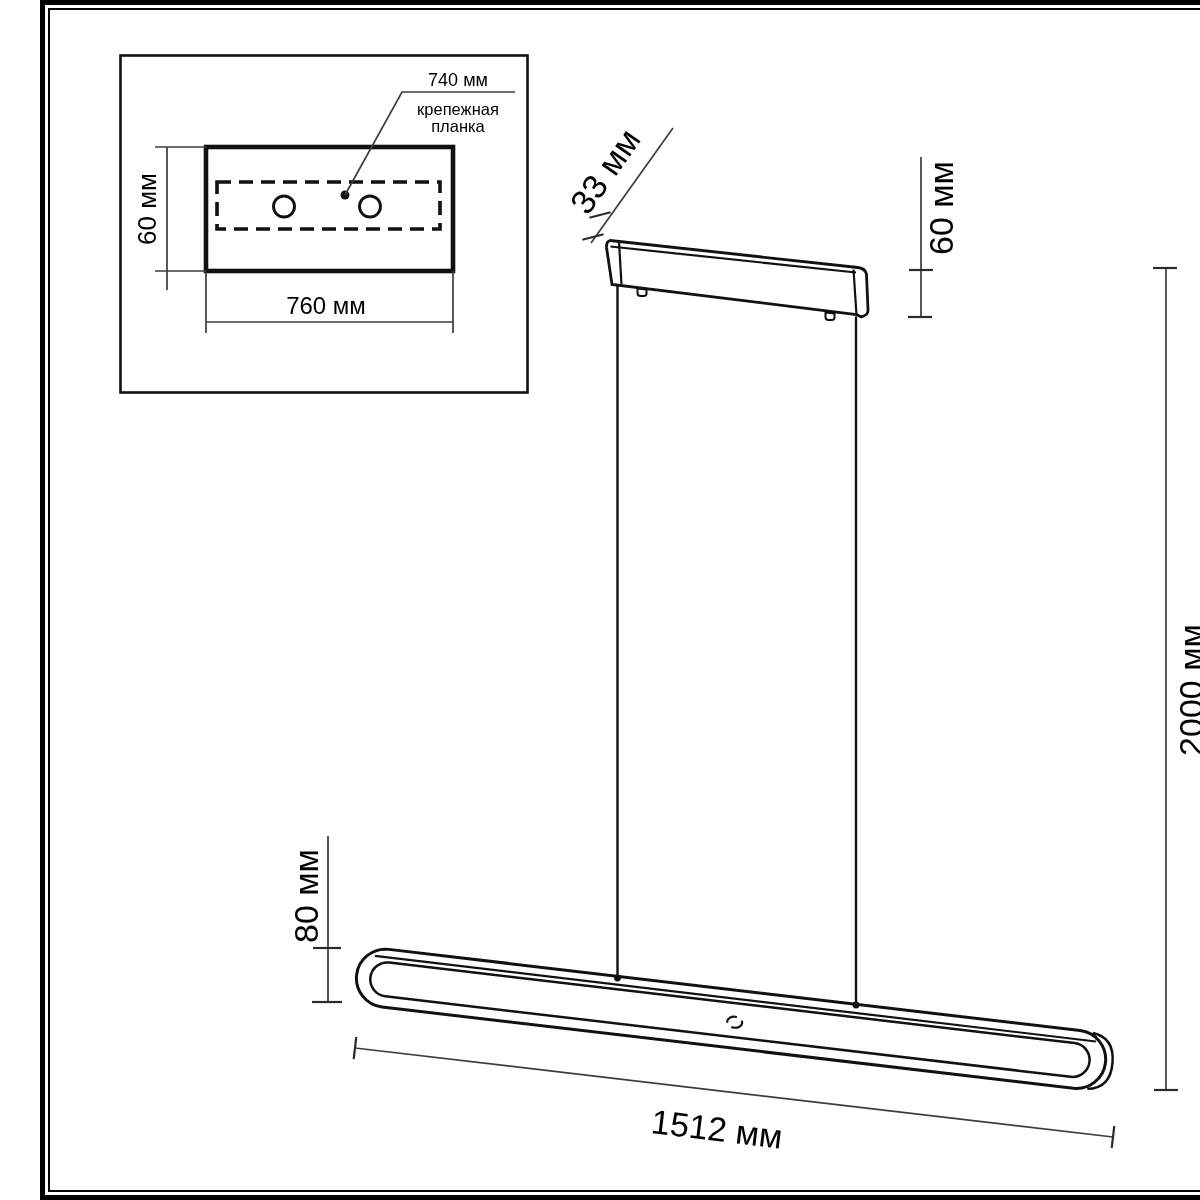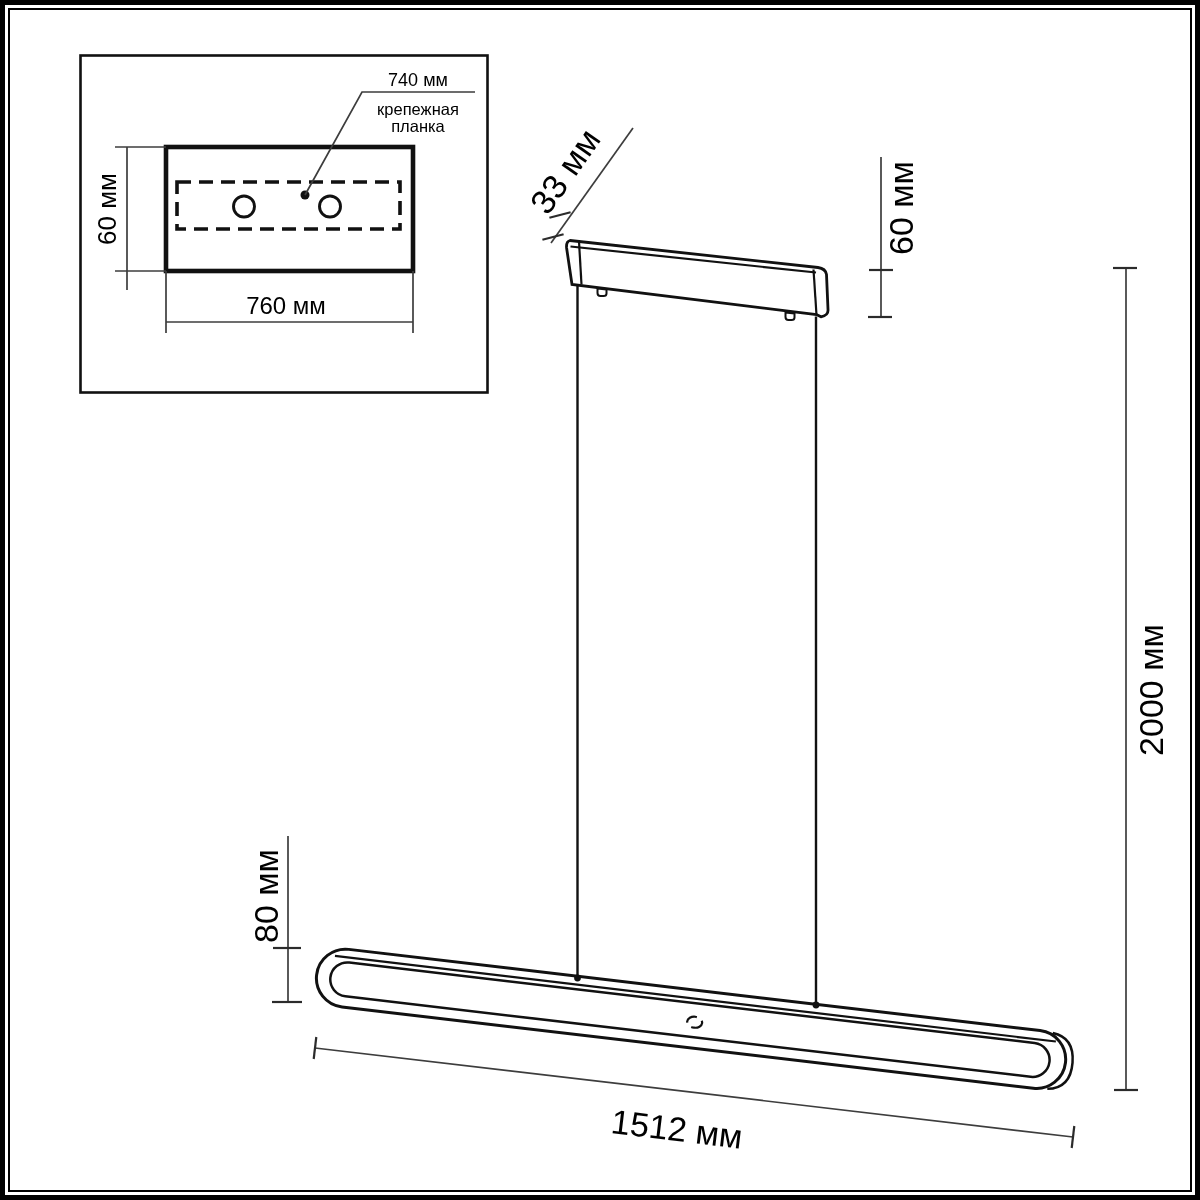--- a/index.html
+++ b/index.html
@@ -8,20 +8,21 @@
     width:1200px;
     height:1200px;
     background:#ffffff;
     font-family:"Liberation Sans", sans-serif;
   }
   .stage{
     position:relative;
     width:1030px;
     height:1200px;
     background:#ffffff;
+    margin-left:40px;
   }
   svg{display:block}
   .outline{stroke:#111111;fill:none}
   .outline-fill{stroke:#111111;fill:#ffffff}
   .dim{stroke:#3d3d3d;fill:none;stroke-width:1.7}
   .tick{stroke:#2b2b2b;fill:none;stroke-width:2.2}
   .dim-text{
     fill:#000000;
     font-family:"Liberation Sans", sans-serif;
     font-size:34px;

